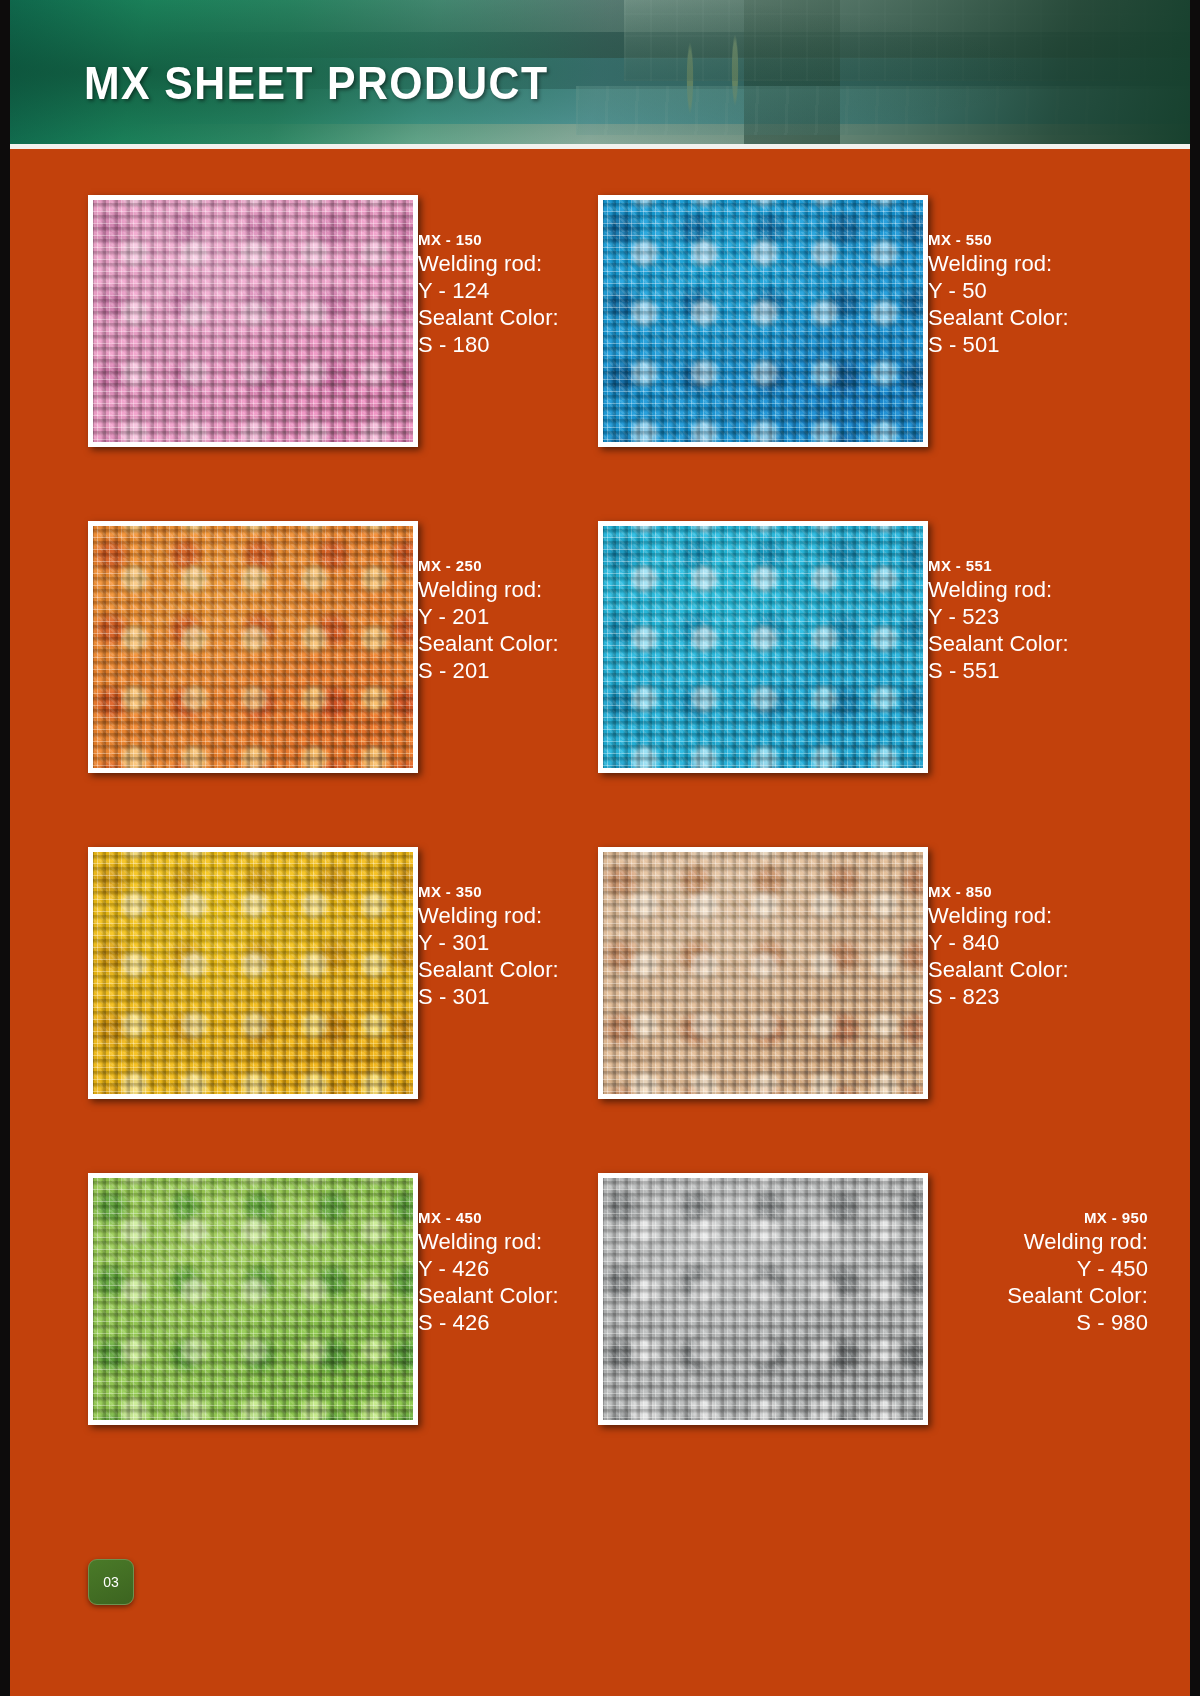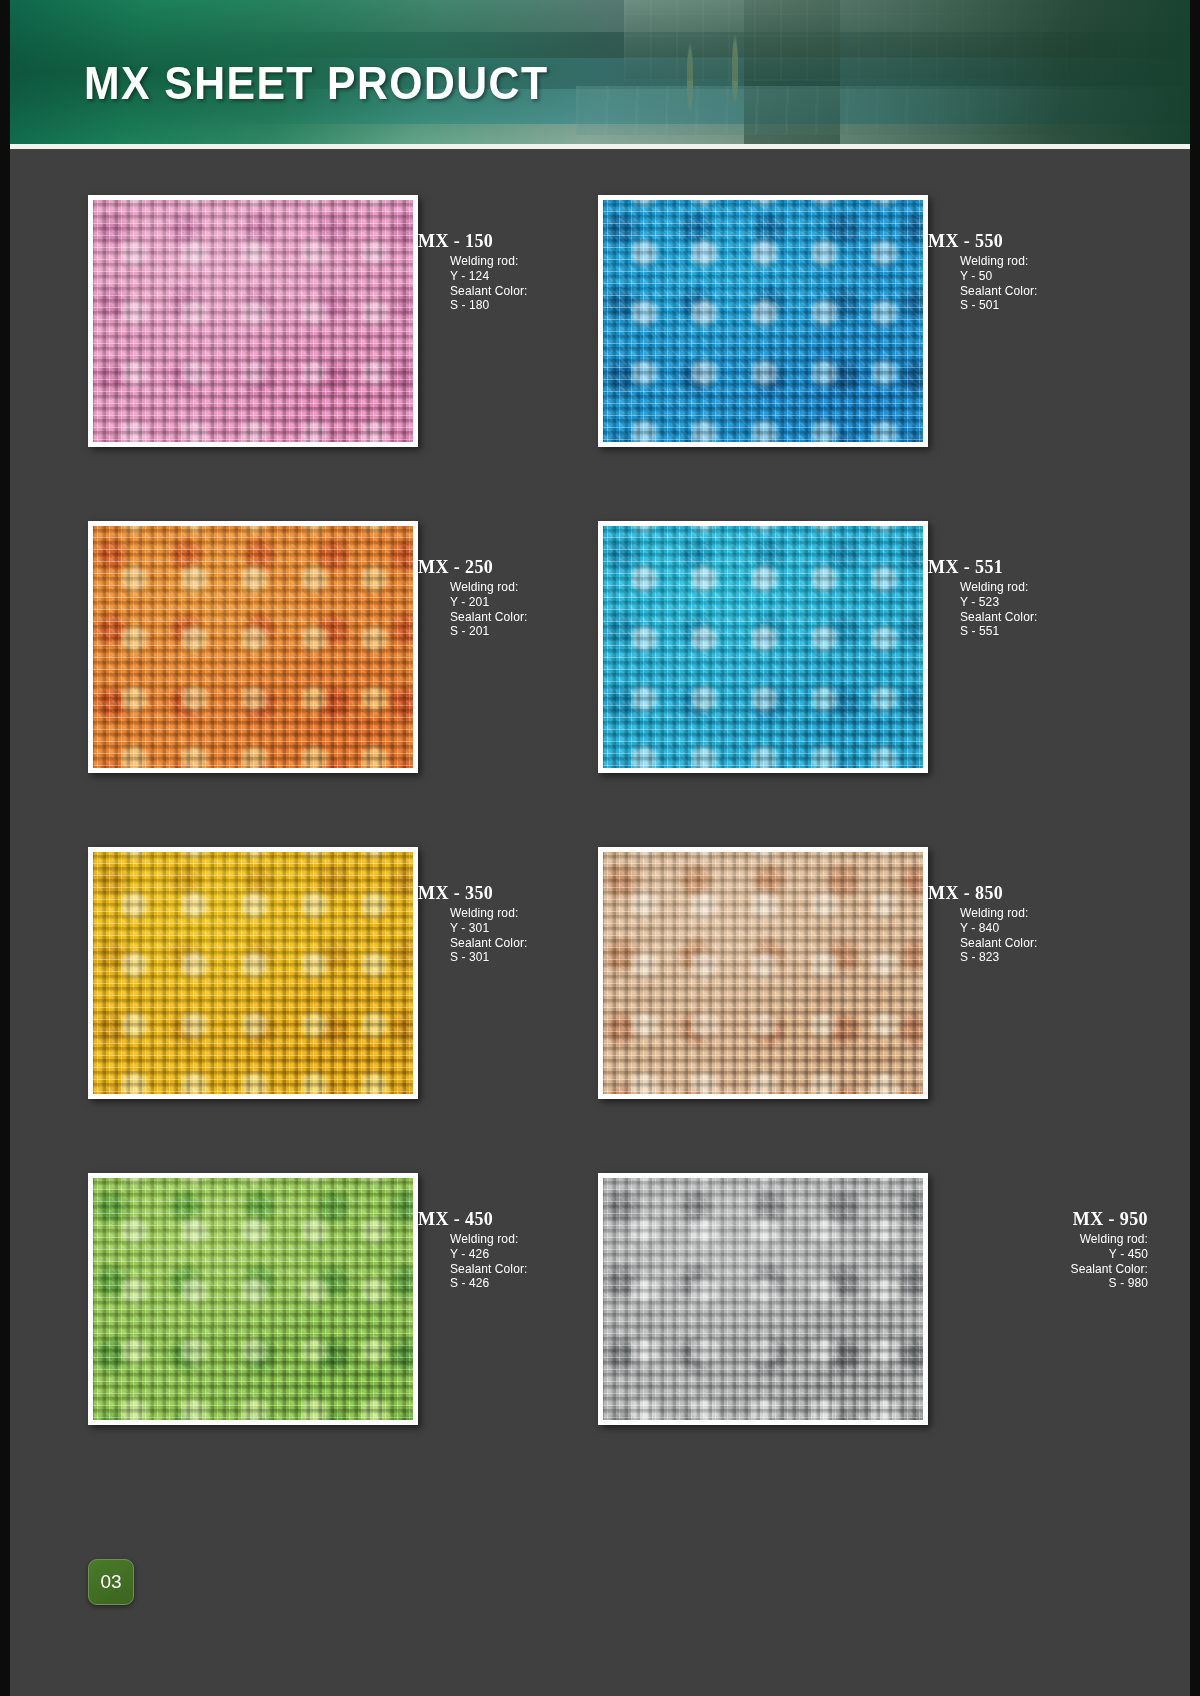--- a/index.html
+++ b/index.html
@@ -8,21 +8,21 @@
   body{
     width:1200px; height:1696px; position:relative;
     background:#231f1e;
     font-family:"Liberation Sans", sans-serif;
     overflow:hidden;
   }
 
   
   .page{
     position:absolute; inset:0;
-    background:#404040;
+    background:#c2410c;
   }
   .page-edge-left{
     position:absolute; left:0; top:0; width:10px; height:100%;
     background:#0d0c0c; z-index:9;
   }
   .page-edge-right{
     position:absolute; right:0; top:0; width:10px; height:100%;
     background:#0d0c0c; z-index:9;
   }
 
@@ -131,39 +131,37 @@
       radial-gradient(ellipse 80% 70% at 80% 85%, rgba(0,0,0,.18), rgba(0,0,0,0) 65%);
     mix-blend-mode:overlay;
   }
 
   .info{
     position:absolute; left:330px; top:36px;
     width:220px;
     color:#ffffff;
   }
   .info .code{
-    font-size:18px; font-weight:bold; letter-spacing:.4px;
+    font-size:15px; font-weight:bold; letter-spacing:.4px;
     margin-bottom:2px;
-    font-family:Liberation Serif, serif;
   }
   .info .line{
-    font-size:12px; font-weight:normal; line-height:1.23;
+    font-size:22px; font-weight:normal; line-height:1.23;
     letter-spacing:.1px;
-    margin-left:32px;
   }
 
   
   .page-badge{
     position:absolute; left:88px; top:1559px;
     width:46px; height:46px;
     border-radius:9px;
     background:linear-gradient(155deg,#4a7a28,#3c6420);
     border:1px solid #6d9150;
     color:#ffffff;
-    font-size:19px;
+    font-size:14px;
     display:flex; align-items:center; justify-content:center;
     box-shadow:0 2px 5px rgba(0,0,0,.45);
   }
 </style>
 </head>
 <body>
 
 <div class="page">
 
   <div class="page-edge-left"></div>

